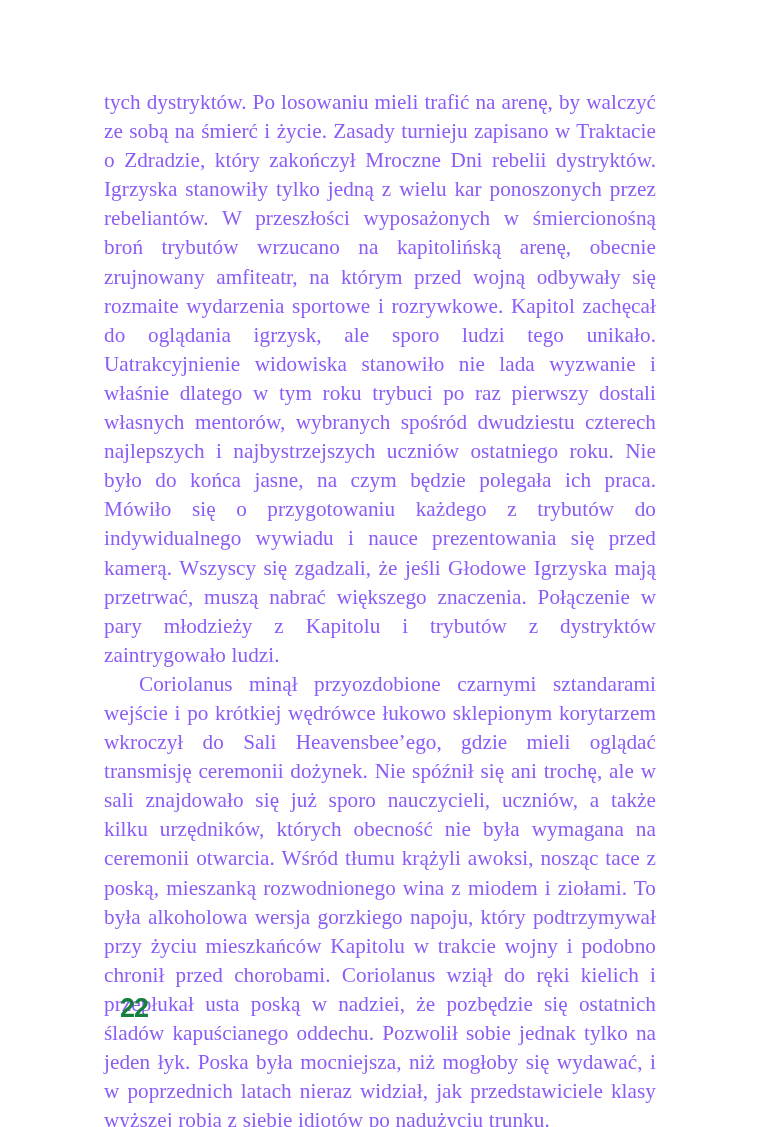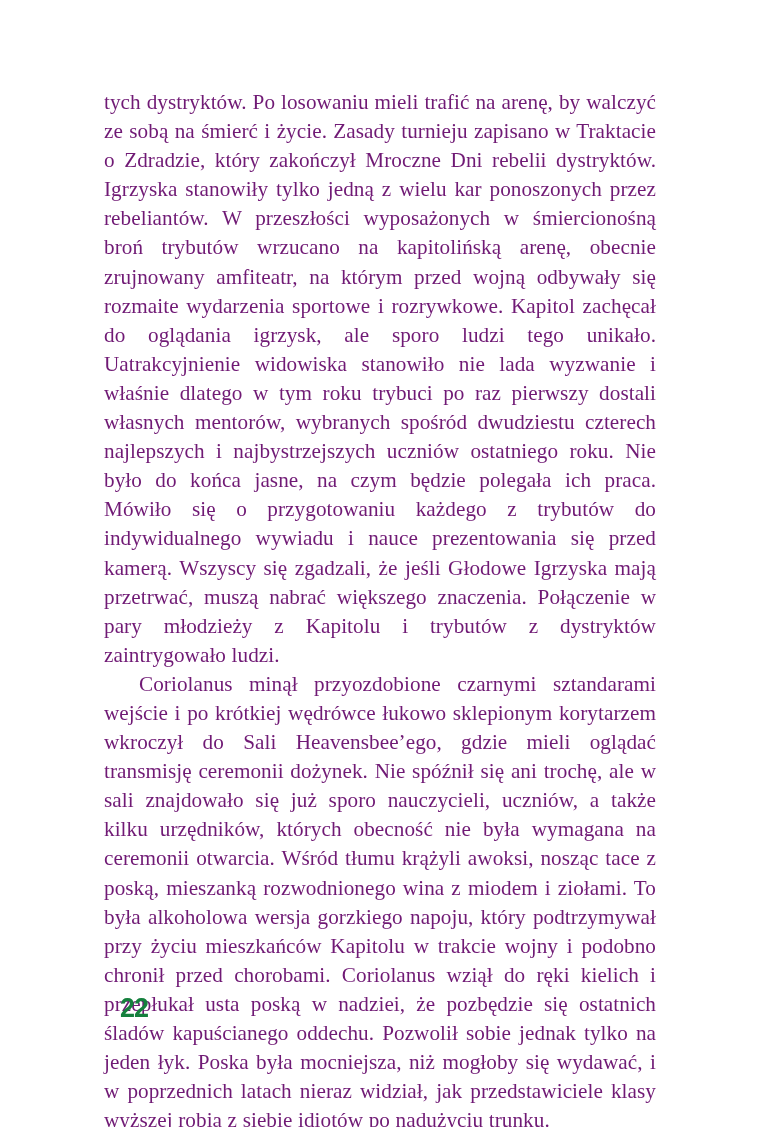--- a/index.html
+++ b/index.html
@@ -19,21 +19,21 @@
     position: absolute;
     left: 104px;
     top: 88px;
     width: 552px;
   }
   .para {
     margin: 0;
     font-family: "Liberation Serif", "DejaVu Serif", serif;
     font-size: 21.2px;
     line-height: 29.1px;
-    color: #701a75;
+    color: #8b5cf6;
     text-align: justify;
     text-justify: inter-word;
     -webkit-font-smoothing: antialiased;
     letter-spacing: 0.06px;
     word-spacing: 0.2px;
     hyphens: none;
   }
   .para + .para {
     text-indent: 35px;
   }

